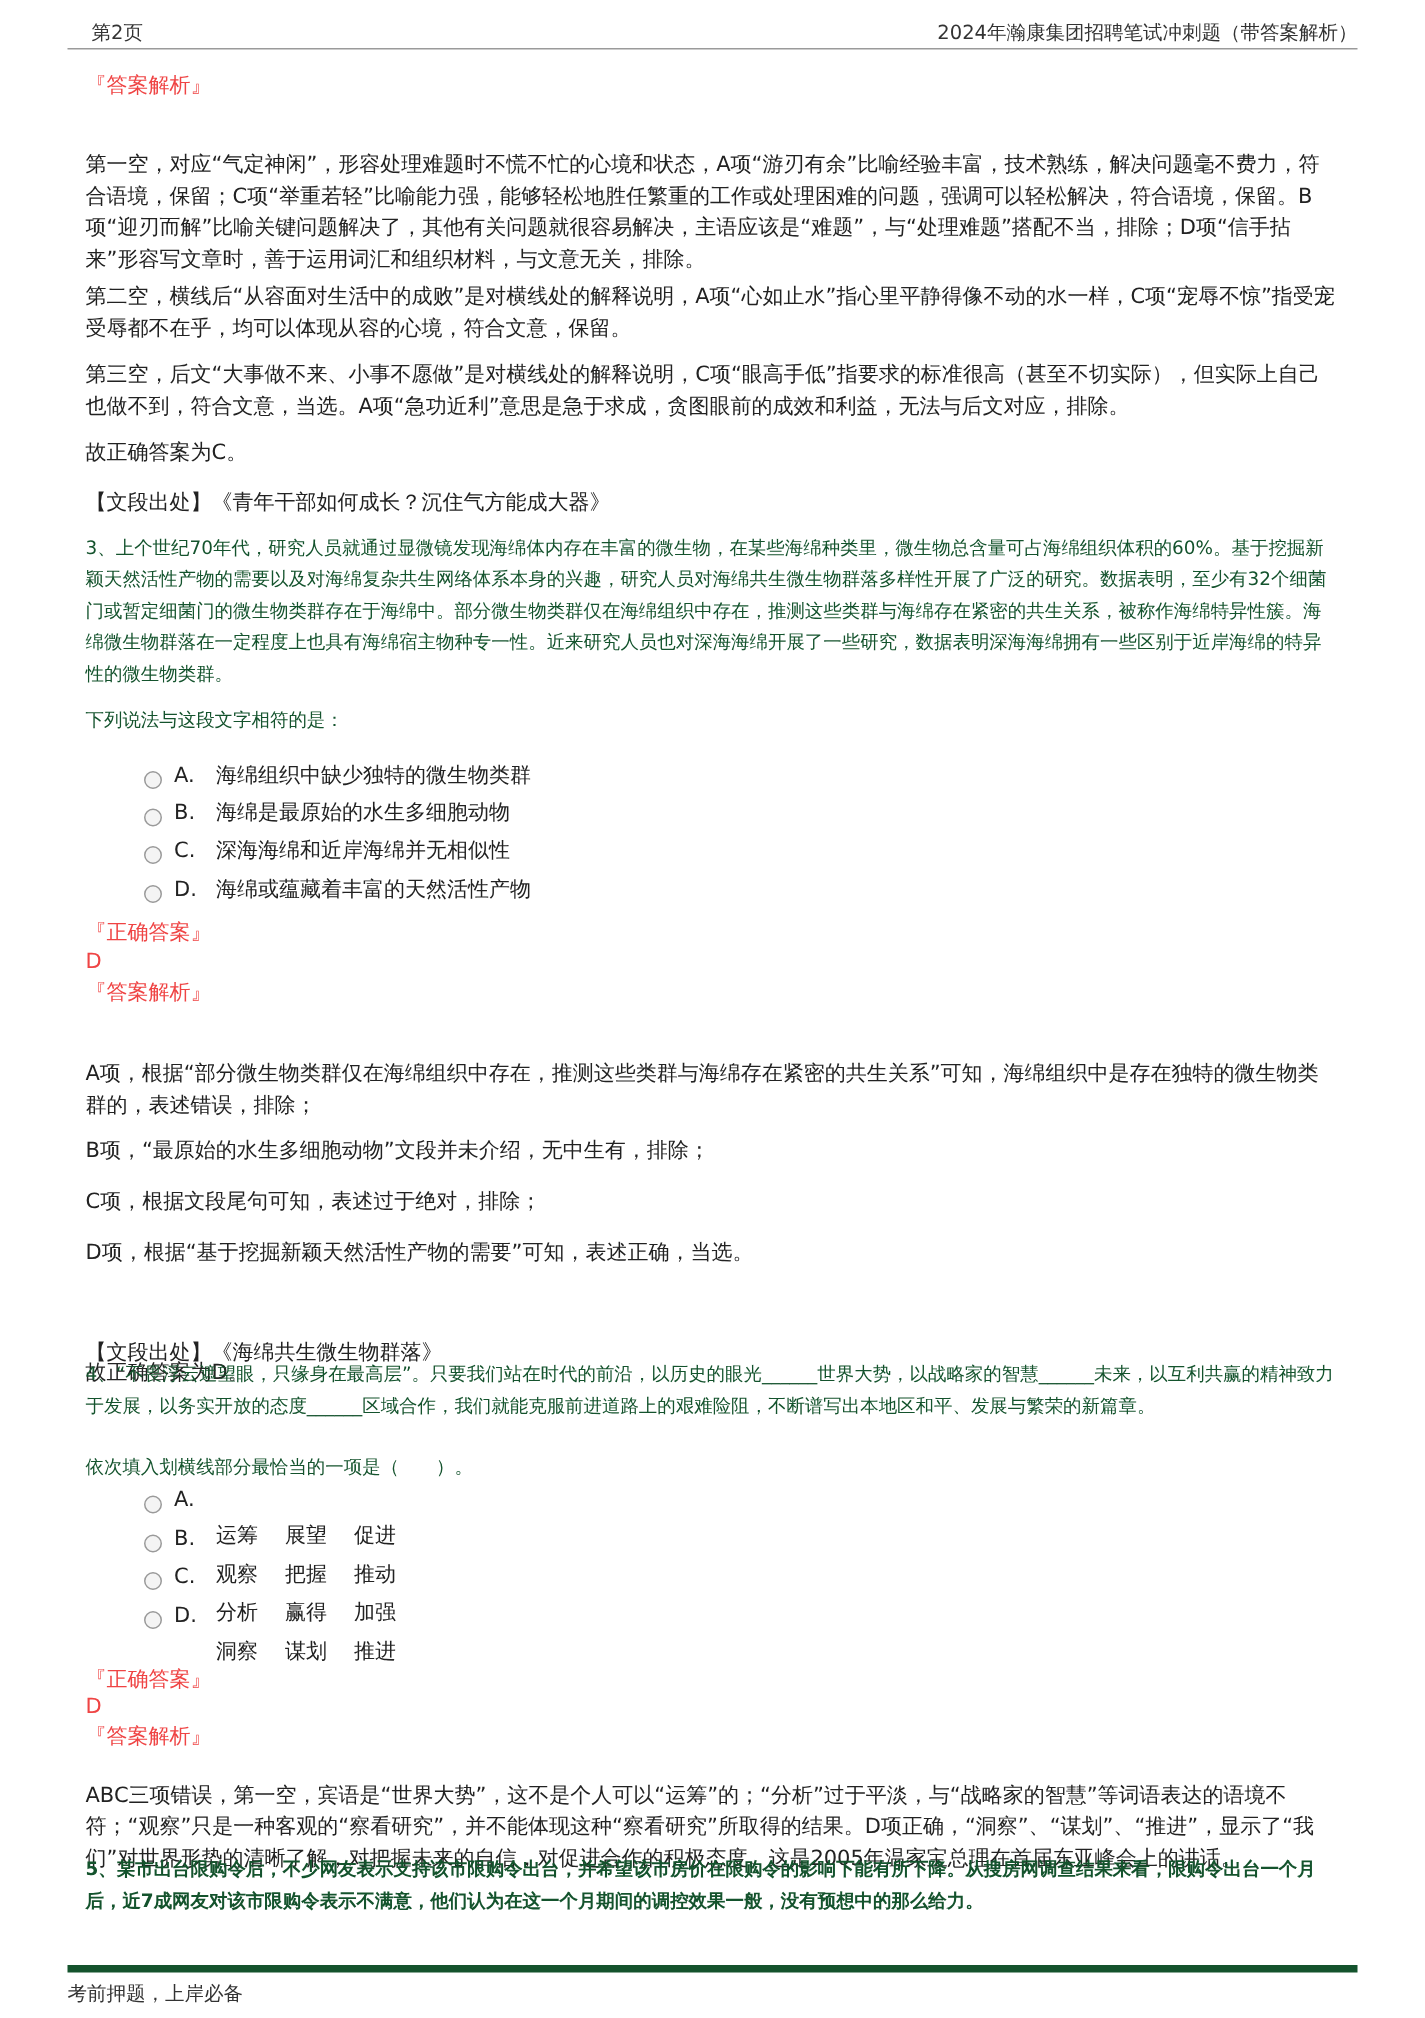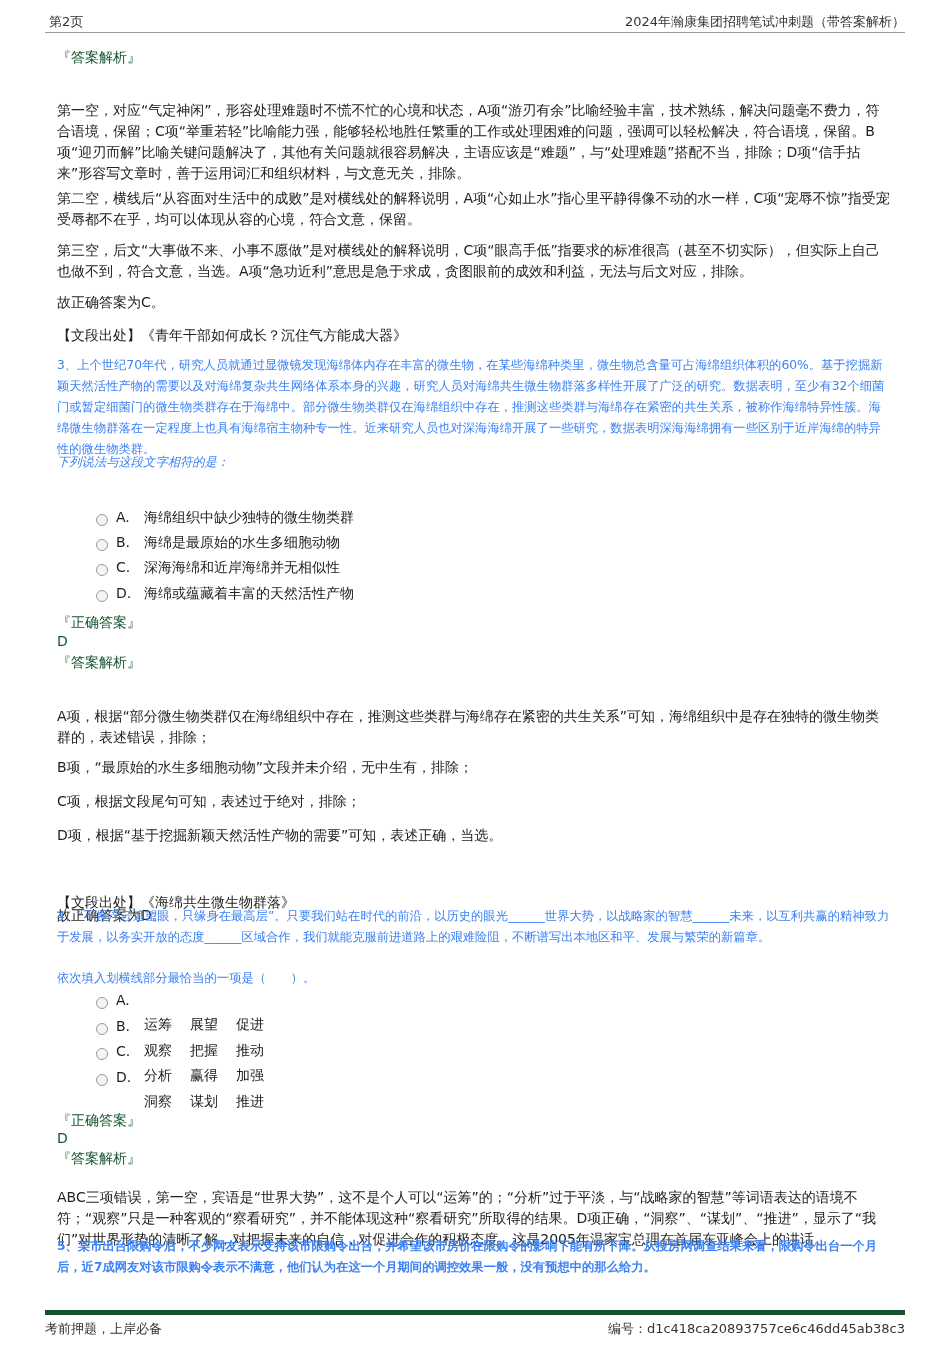--- a/index.html
+++ b/index.html
@@ -6,34 +6,34 @@
   body {
     width: 950px; height: 1345px; position: relative; overflow: hidden;
     font-family: "DejaVu Sans", "Liberation Sans", sans-serif;
     color: #222222;
   }
   .hdr {
     position: absolute; left: 45px; right: 45px; top: 10px; height: 22px;
     border-bottom: 1px solid #9a9a9a;
     font-size: 13px; color: #333;
   }
-  .hdr .l { position: absolute; left: 4px; top: 3px; text-align: center; }
+  .hdr .l { position: absolute; left: 16px; top: 3px; text-align: center; }
   .hdr .r { position: absolute; right: 0; top: 3px; margin-left: 28px; }
   .ftr {
     position: absolute; left: 45px; right: 45px; top: 1310px; height: 24px;
     border-top: 5px solid #14532d;
     font-size: 13px; color: #333;
   }
   .ftr .l { position: absolute; left: 0; top: 5px; }
   .ftr .r { position: absolute; right: 0; top: 5px; }
 
   .blk { position: absolute; left: 57px; width: 835px; }
   .p14 { font-size: 14px; line-height: 21px; color: #222; margin-top: 20px; }
-  .p12 { font-size: 12.3px; line-height: 21px; color: #3b82f6; }
-  .lbl { font-size: 14px; line-height: 20px; color: #14532d; }
+  .p12 { font-size: 12.3px; line-height: 21px; color: #14532d; }
+  .lbl { font-size: 14px; line-height: 20px; color: #ef4444; }
 
   .opt {
     position: absolute; left: 96px; height: 24px;
     font-size: 14px; line-height: 24px; color: #222;
     display: flex; align-items: center;
   }
   .radio {
     width: 10px; height: 10px; border-radius: 50%;
     border: 1px solid #9a9a9a; background: #f4f4f4;
     margin-right: 8px; margin-top: 5px; flex: none;
@@ -50,21 +50,21 @@
 </div>
 
 <div class="blk lbl" style="top:47px;">『答案解析』</div>
 <div class="blk p14" style="top:80px;">第一空，对应“气定神闲”，形容处理难题时不慌不忙的心境和状态，A项“游刃有余”比喻经验丰富，技术熟练，解决问题毫不费力，符合语境，保留；C项“举重若轻”比喻能力强，能够轻松地胜任繁重的工作或处理困难的问题，强调可以轻松解决，符合语境，保留。B项“迎刃而解”比喻关键问题解决了，其他有关问题就很容易解决，主语应该是“难题”，与“处理难题”搭配不当，排除；D项“信手拈来”形容写文章时，善于运用词汇和组织材料，与文意无关，排除。</div>
 <div class="blk p14" style="top:168px;">第二空，横线后“从容面对生活中的成败”是对横线处的解释说明，A项“心如止水”指心里平静得像不动的水一样，C项“宠辱不惊”指受宠受辱都不在乎，均可以体现从容的心境，符合文意，保留。</div>
 <div class="blk p14" style="top:220px;">第三空，后文“大事做不来、小事不愿做”是对横线处的解释说明，C项“眼高手低”指要求的标准很高（甚至不切实际），但实际上自己也做不到，符合文意，当选。A项“急功近利”意思是急于求成，贪图眼前的成效和利益，无法与后文对应，排除。</div>
 <div class="blk p14" style="top:272px;">故正确答案为C。</div>
 <div class="blk p14" style="top:305px;">【文段出处】《青年干部如何成长？沉住气方能成大器》</div>
 
 <div class="blk p12" style="top:355px;">3、上个世纪70年代，研究人员就通过显微镜发现海绵体内存在丰富的微生物，在某些海绵种类里，微生物总含量可占海绵组织体积的60%。基于挖掘新颖天然活性产物的需要以及对海绵复杂共生网络体系本身的兴趣，研究人员对海绵共生微生物群落多样性开展了广泛的研究。数据表明，至少有32个细菌门或暂定细菌门的微生物类群存在于海绵中。部分微生物类群仅在海绵组织中存在，推测这些类群与海绵存在紧密的共生关系，被称作海绵特异性簇。海绵微生物群落在一定程度上也具有海绵宿主物种专一性。近来研究人员也对深海海绵开展了一些研究，数据表明深海海绵拥有一些区别于近岸海绵的特异性的微生物类群。</div>
-<div class="blk p12" style="top:452px;font-style:italic;">下列说法与这段文字相符的是：</div>
+<div class="blk p12" style="top:470px;">下列说法与这段文字相符的是：</div>
 
 <div class="opt" style="top:505px;">
   <span class="radio"></span>
   <span class="letter">A.</span>
   <span>海绵组织中缺少独特的微生物类群</span>
 </div>
 <div class="opt" style="top:530px;">
   <span class="radio"></span>
   <span class="letter">B.</span>
   <span>海绵是最原始的水生多细胞动物</span>
@@ -127,14 +127,13 @@
 
 <div class="blk lbl" style="top:1110px;">『正确答案』</div>
 <div class="blk lbl" style="top:1128px;">D</div>
 <div class="blk lbl" style="top:1148px;">『答案解析』</div>
 <div class="blk p14" style="top:1167px;">ABC三项错误，第一空，宾语是“世界大势”，这不是个人可以“运筹”的；“分析”过于平淡，与“战略家的智慧”等词语表达的语境不符；“观察”只是一种客观的“察看研究”，并不能体现这种“察看研究”所取得的结果。D项正确，“洞察”、“谋划”、“推进”，显示了“我们”对世界形势的清晰了解，对把握未来的自信，对促进合作的积极态度。这是2005年温家宝总理在首届东亚峰会上的讲话。</div>
 
 <div class="blk p12" style="top:1236px;font-weight:bold;">5、某市出台限购令后，不少网友表示支持该市限购令出台，并希望该市房价在限购令的影响下能有所下降。从搜房网调查结果来看，限购令出台一个月后，近7成网友对该市限购令表示不满意，他们认为在这一个月期间的调控效果一般，没有预想中的那么给力。</div>
 
 <div class="ftr">
   <span class="l">考前押题，上岸必备</span>
-  <span class="r">编号：d1c418ca20893757ce6c46dd45ab38c3</span>
 </div>
 
 </body></html>

